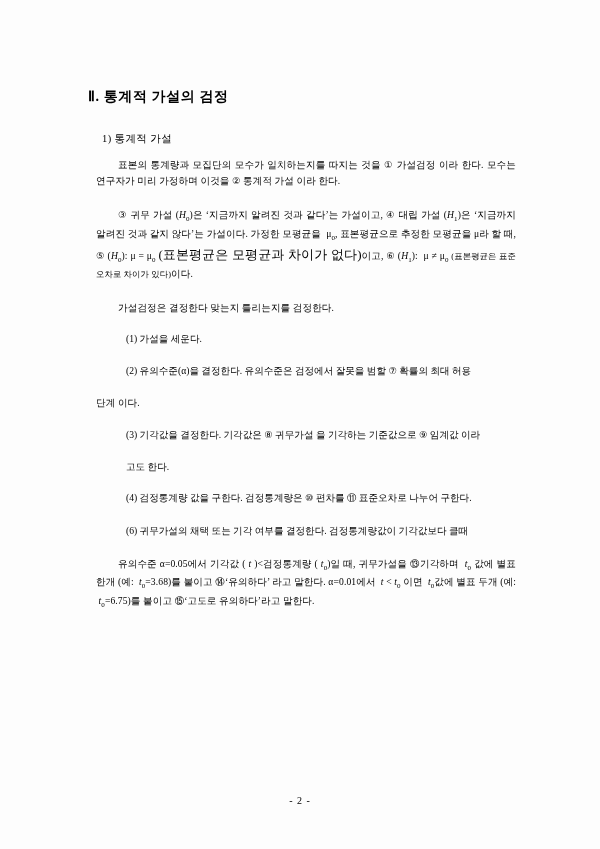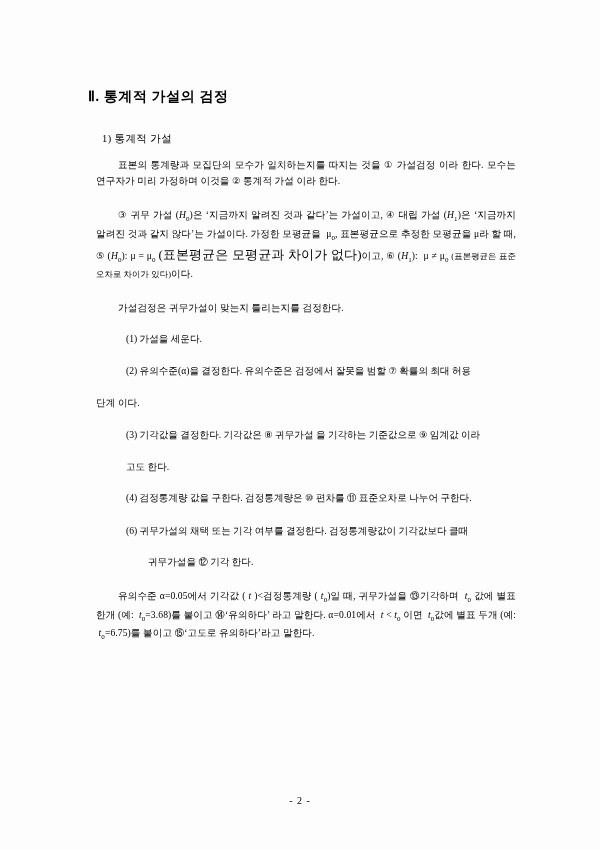--- a/index.html
+++ b/index.html
@@ -109,38 +109,35 @@
         <span class="circnum">④</span> 대립 가설 (<i>H</i><span class="sub">1</span>)은
         ‘지금까지 알려진 것과 같지 않다’는 가설이다. 가정한 모평균을 &nbsp;μ<span class="sub">0</span>, 표본평균으로 추정한 모평균을 μ라 할 때,
         <span class="circnum">⑤</span> (<i>H</i><span class="sub">0</span>): μ = μ<span class="sub">0</span>
         <span style="font-size:13px">(표본평균은 모평균과 차이가 없다)</span>이고, <span class="circnum">⑥</span>
         (<i>H</i><span class="sub">1</span>): &nbsp;μ ≠ μ<span class="sub">0</span>
         <span style="font-size:8.4px">(표본평균은 표준오차로 차이가 있다)</span>이다.
       </p>
     </div>
 
     <div class="section">
-      <p class="para indent">가설검정은 귀무가설이 맞는지 틀리는지를 검정한다.</p>
+      <p class="para indent">가설검정은 결정한다 맞는지 틀리는지를 검정한다.</p>
       <p class="listline">(1) 가설을 세운다.</p>
       <p class="listline">
         (2) 유의수준(α)을 결정한다. 유의수준은 검정에서 잘못을 범할 <span class="circnum">⑦</span> 확률의 최대 허용
       </p>
       <p class="para">단계 이다.</p>
       <p class="listline">
         (3) 기각값을 결정한다. 기각값은 <span class="circnum">⑧</span> 귀무가설 을 기각하는 기준값으로 <span class="circnum">⑨</span> 임계값 이라
       </p>
       <p class="listline">고도 한다.</p>
       <p class="listline">
         (4) 검정통계량 값을 구한다. 검정통계량은 <span class="circnum">⑩</span> 편차를 <span class="circnum">⑪</span> 표준오차로 나누어 구한다.
       </p>
       <p class="listline">
         (6) 귀무가설의 채택 또는 기각 여부를 결정한다. 검정통계량값이 기각값보다 클때
-      </p>
-      <p class="listline sub-indent">
-        귀무가설을 <span class="circnum">⑫</span> 기각 한다.
       </p>
     </div>
 
     <div class="section">
       <p class="para indent">
         유의수준 α=0.05에서 기각값 ( <i>t</i> )&lt;검정통계량 ( <i>t</i><span class="sub">0</span>)일 때, 귀무가설을 <span class="circnum">⑬</span>기각하며 &nbsp;<i>t</i><span class="sub">0</span>
         값에 별표 한개 (예: &nbsp;<i>t</i><span class="sub">0</span>=3.68)를 붙이고 <span class="circnum">⑭</span>‘유의하다’ 라고 말한다. α=0.01에서 &nbsp;<i>t</i> &lt; <i>t</i><span class="sub">0</span>
         이면 &nbsp;<i>t</i><span class="sub">0</span>값에 별표 두개 (예: &nbsp;<i>t</i><span class="sub">0</span>=6.75)를 붙이고 <span class="circnum">⑮</span>‘고도로 유의하다’라고 말한다.
       </p>
     </div>

